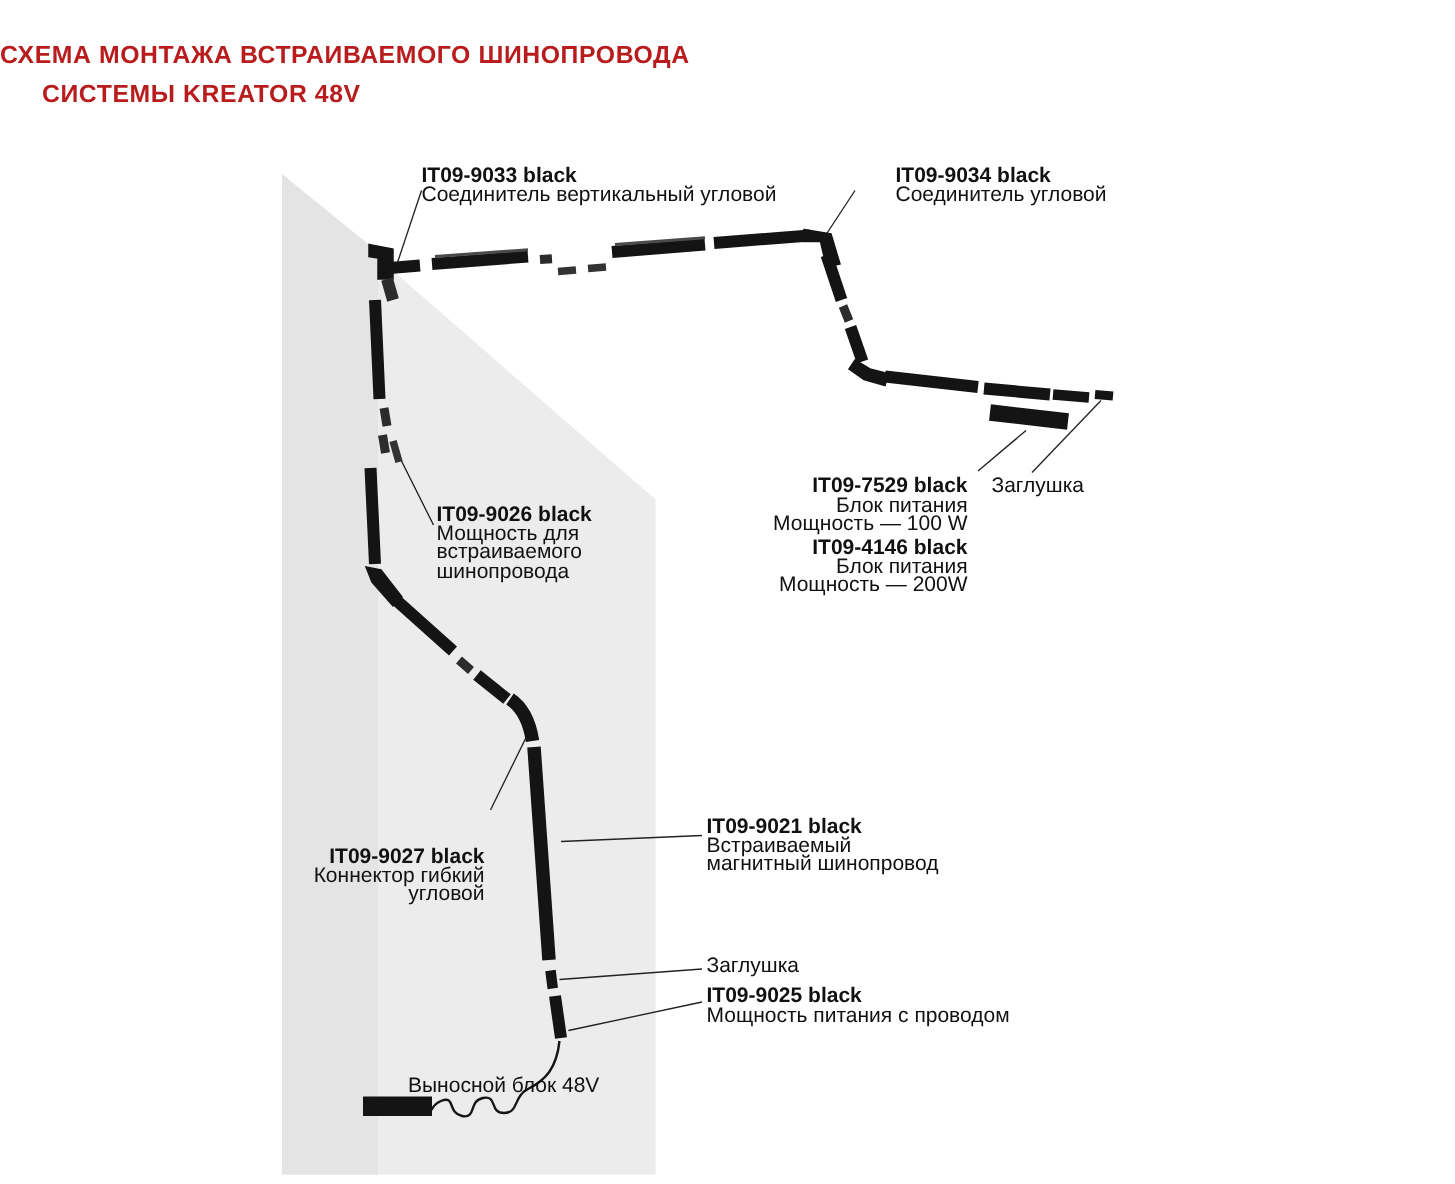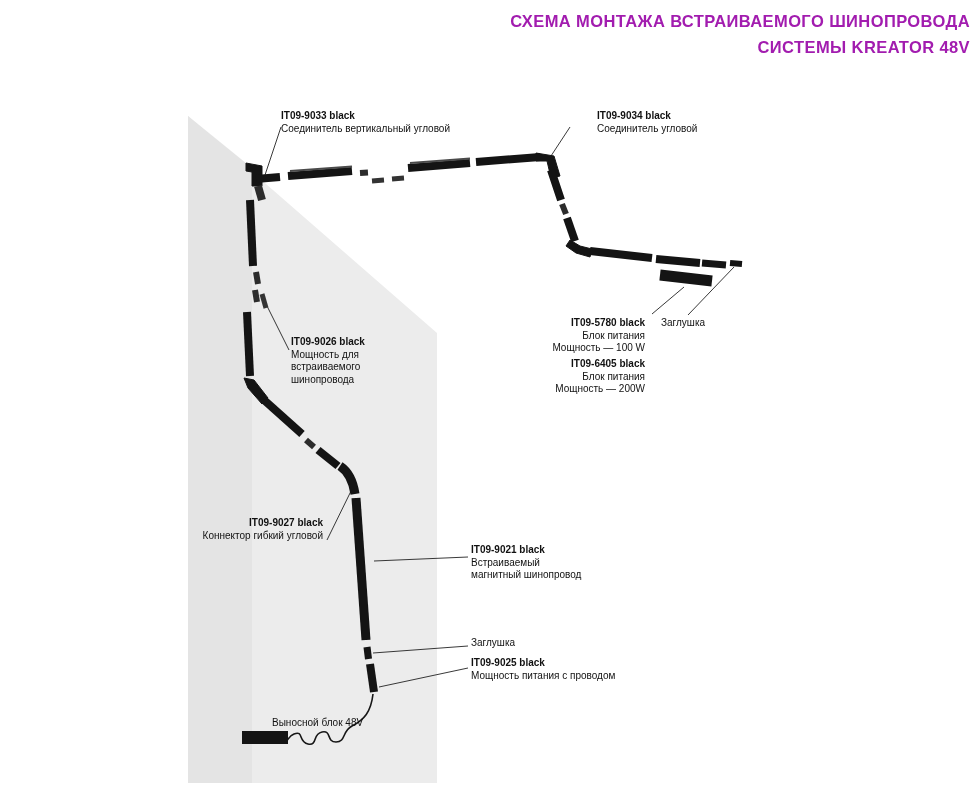--- a/index.html
+++ b/index.html
@@ -1,23 +1,23 @@
 <!DOCTYPE html>
 <html><head>
 <meta charset="utf-8">
 <style>
   * { margin:0; padding:0; box-sizing:border-box; }
   html,body { background:#ffffff; }
   body { font-family:"Liberation Sans", sans-serif; }
   .page { position:relative; width:970px; height:789px; background:#ffffff; overflow:hidden; }
-  .title { position:absolute; top:12px; left:0; width:100%; text-align:right; color:#a21caf; }
+  .title { position:absolute; top:28px; left:0; width:100%; text-align:left; color:#b91c1c; }
   .title .t1, .title .t2 { font-size:16.5px; font-weight:bold; letter-spacing:.4px; }
-  .title .t2 { margin-top:7px; }
+  .title .t2 { margin-top:7px;margin-left:28px; }
   .diagram-svg { position:absolute; left:0; top:0; }
-  .callout { position:absolute; font-size:10px; line-height:12.5px; color:#111; white-space:nowrap; }
+  .callout { position:absolute; font-size:14px; line-height:12.5px; color:#111; white-space:nowrap; }
   .callout .code { font-weight:bold; }
   .ta-r { text-align:right; white-space:normal; }
 </style>
 </head>
 <body>
 
 <div class="page">
 
   <div class="title">
     <div class="t1">СХЕМА МОНТАЖА ВСТРАИВАЕМОГО ШИНОПРОВОДА</div>
@@ -104,41 +104,41 @@
     <div class="code">IT09-9033 black</div>
     <div>Соединитель вертикальный угловой</div>
   </div>
 
   <div class="callout" style="left:597px; top:110px;">
     <div class="code">IT09-9034 black</div>
     <div>Соединитель угловой</div>
   </div>
 
   <div class="callout ta-r" style="left:510px; top:317px; width:135px;">
-    <div class="code">IT09-5780 black</div>
+    <div class="code">IT09-7529 black</div>
     <div>Блок питания</div>
     <div>Мощность — 100 W</div>
   </div>
 
   <div class="callout ta-r" style="left:510px; top:358px; width:135px;">
-    <div class="code">IT09-6405 black</div>
+    <div class="code">IT09-4146 black</div>
     <div>Блок питания</div>
     <div>Мощность — 200W</div>
   </div>
 
   <div class="callout" style="left:661px; top:317px;">Заглушка</div>
 
   <div class="callout" style="left:291px; top:336px;">
     <div class="code">IT09-9026 black</div>
     <div>Мощность для</div>
     <div>встраиваемого</div>
     <div>шинопровода</div>
   </div>
 
-  <div class="callout ta-r" style="left:183px; top:517px; width:140px;">
+  <div class="callout ta-r" style="left:183px; top:564px; width:140px;">
     <div class="code">IT09-9027 black</div>
     <div>Коннектор гибкий угловой</div>
   </div>
 
   <div class="callout" style="left:471px; top:544px;">
     <div class="code">IT09-9021 black</div>
     <div>Встраиваемый</div>
     <div>магнитный шинопровод</div>
   </div>
 

